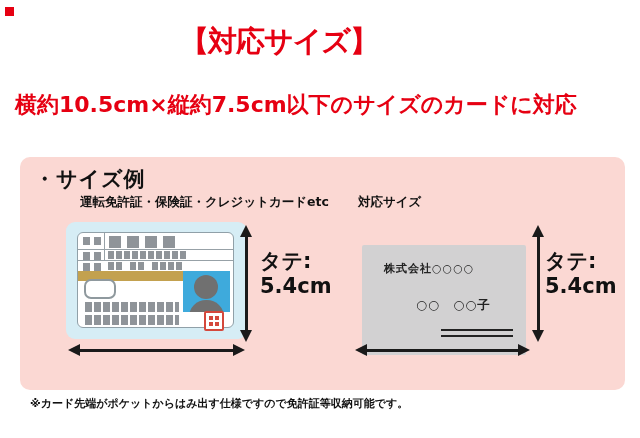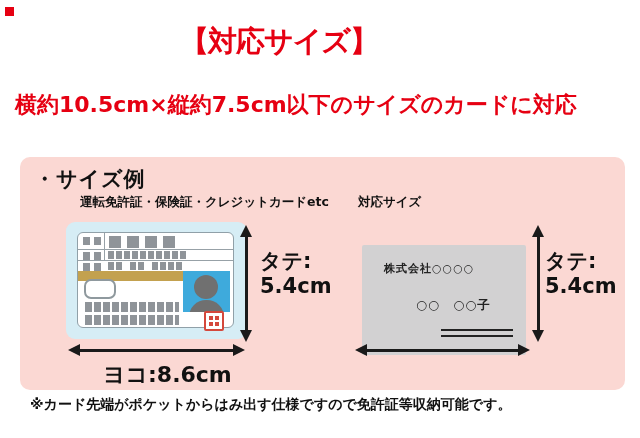--- a/index.html
+++ b/index.html
@@ -90,21 +90,21 @@
   .h-arrow::after{content:"";position:absolute;right:0;top:0;width:0;height:0;
            border-top:6.5px solid transparent;border-bottom:6.5px solid transparent;
            border-left:12px solid var(--arrow_black,#111);}
 
   .dim-v{position:absolute;top:92px;font-size:21px;font-weight:600;line-height:25px;white-space:nowrap;}
   .dim-v.left{left:240px;} .dim-v.right{left:525px;}
   .dim-v span{display:block;}
   .dim-h{position:absolute;top:203px;font-size:22px;font-weight:600;white-space:nowrap;}
   .dim-h.left{left:83px;} .dim-h.right{left:375px;}
 
-  .footnote{position:absolute;left:30px;top:396px;font-size:14px;font-weight:600;white-space:nowrap;}
+  .footnote{position:absolute;left:30px;top:396px;font-size:11px;font-weight:600;white-space:nowrap;}
 </style>
 </head>
 <body>
 
 <div class="canvas">
   <div class="corner-mark"></div>
 
   <h1 class="title">【対応サイズ】</h1>
   <div class="subtitle">横約10.5cm×縦約7.5cm以下のサイズのカードに対応</div>
 
@@ -144,21 +144,20 @@
       <div class="biz-line l1"></div>
       <div class="biz-line l2"></div>
     </div>
 
     <div class="v-arrow left"></div>
     <div class="dim-v left">
       <span>タテ:</span>
       <span>5.4cm</span>
     </div>
     <div class="h-arrow left"></div>
-    <div class="dim-h left">ヨコ:8.6cm</div>
 
     <div class="v-arrow right"></div>
     <div class="dim-v right">
       <span>タテ:</span>
       <span>5.4cm</span>
     </div>
     <div class="h-arrow right"></div>
   </div>
 
   <div class="footnote">※カード先端がポケットからはみ出す仕様ですので免許証等収納可能です。</div>

